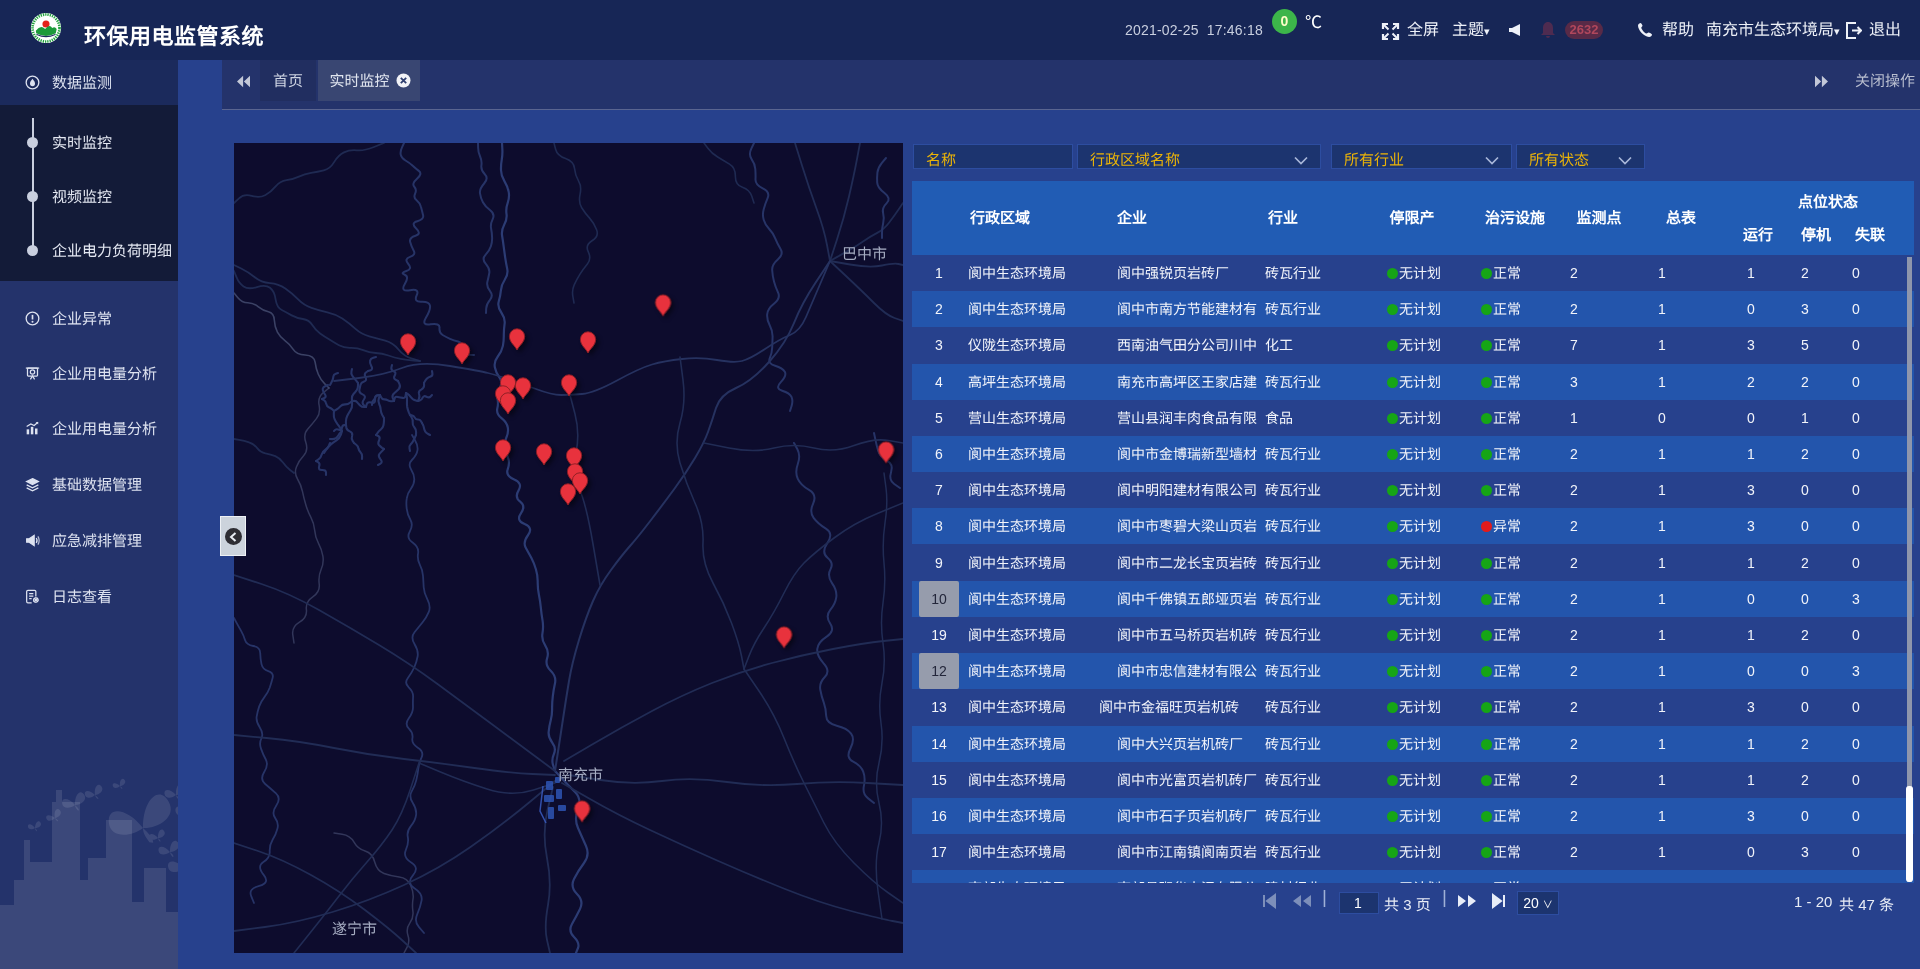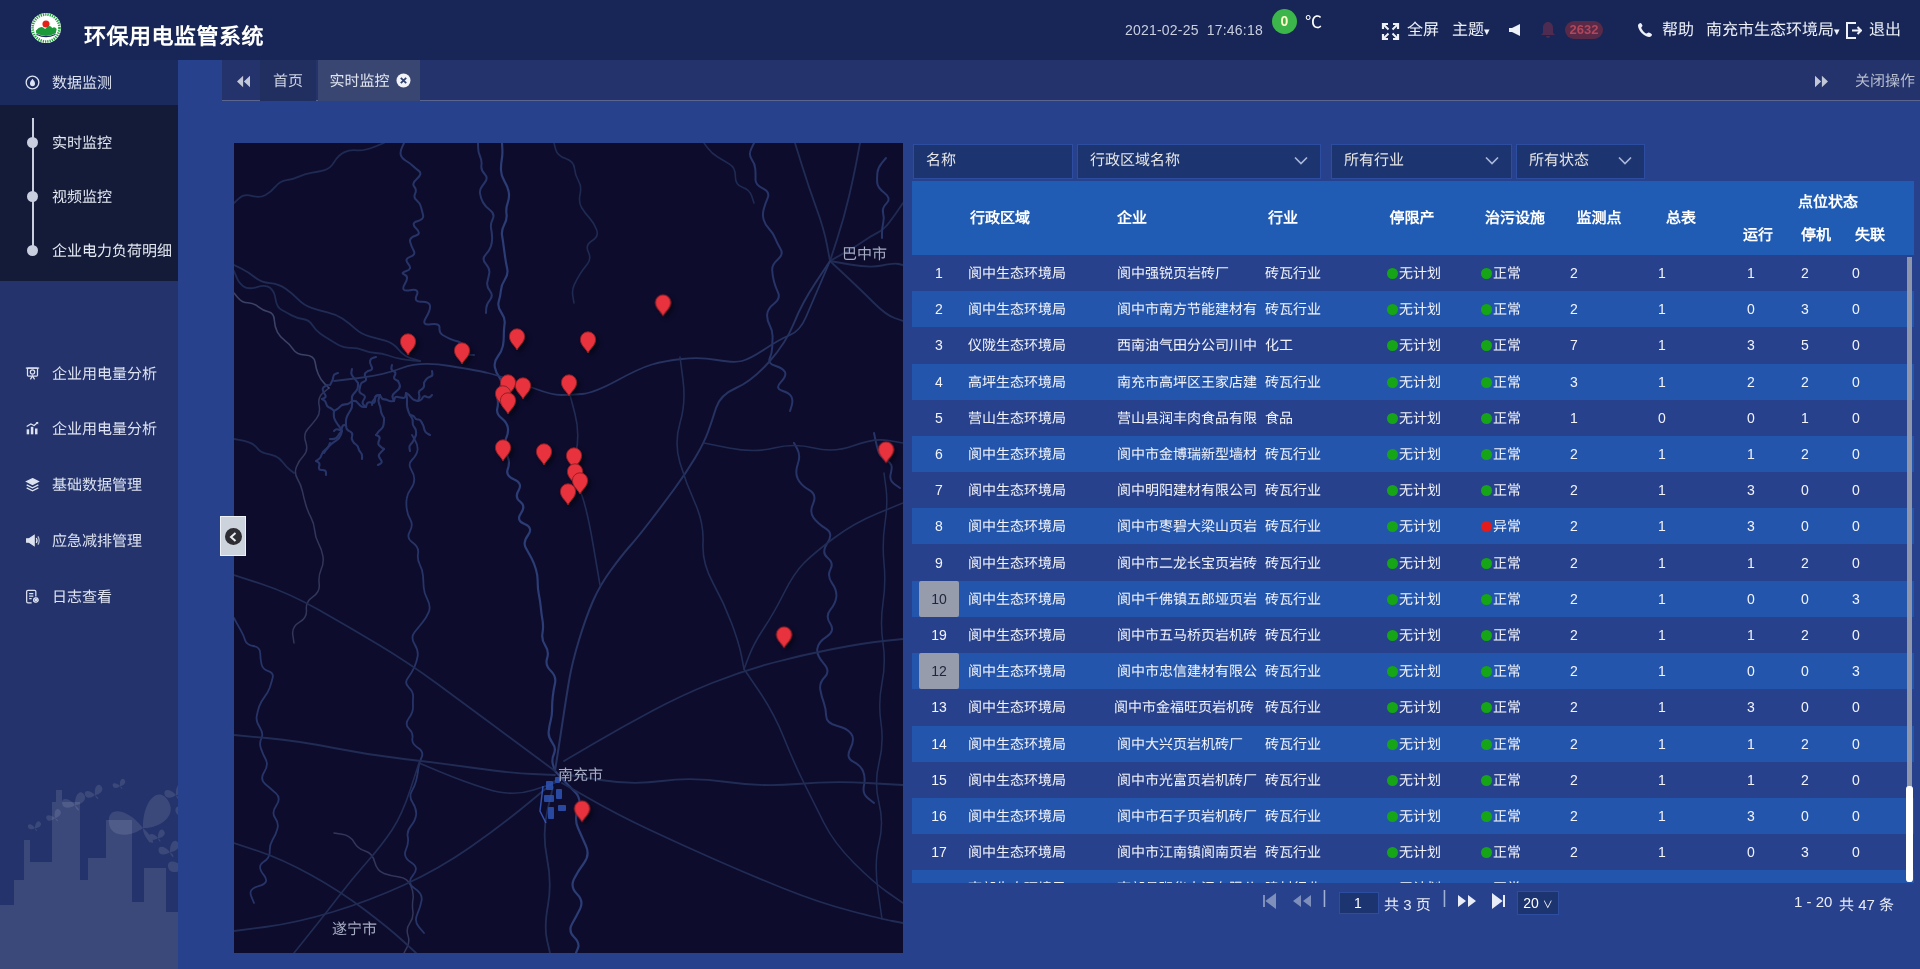--- a/index.html
+++ b/index.html
@@ -22,34 +22,34 @@
 #submenu{position:absolute;left:0;top:45px;width:222px;height:176px;background:#131b38}
 .mitem{position:absolute;left:0;width:222px;height:45px;color:#dde2f0;font-size:15px}
 .mitem .mi-ico{position:absolute;left:25px;top:15px;width:15px;height:15px}
 .mitem .mi-label{position:absolute;left:52px;top:0;line-height:45px}
 .smitem{position:absolute;left:0;width:222px;height:54px;color:#e4e8f2;font-size:15px}
 .smitem .sm-label{position:absolute;left:52px;top:0;line-height:54px}
 #smline{position:absolute;left:32px;top:58px;width:2px;height:133px;background:#c9cfdf}
 .smdot{position:absolute;left:27px;width:11px;height:11px;border-radius:50%;background:#c9cfdf}
 
 #main{position:absolute;left:222px;top:60px;width:1698px;height:909px;background:#27418d}
-#tabbar{position:absolute;left:0;top:0;width:1698px;height:41px;background:#24336b;border-bottom:1px solid #5a6590}
+#tabbar{position:absolute;left:0;top:0;width:1698px;height:50px;background:#24336b;border-bottom:1px solid #5a6590}
 .tab{position:absolute;top:0;height:41px;line-height:41px;font-size:15px;color:#cdd3e2;text-align:center}
 #tab1{left:38px;width:56px;background:#212e60}
 #tab2{left:96px;width:102px;background:#394672;color:#dfe4ee}
 #tabbar .tba{color:#b9bfd0}
 #statsbar{position:absolute;left:0;top:46px;width:1698px;height:40px;font-size:15px;color:#fff}
 .stat{position:absolute;top:0;line-height:40px}
 
 #mappanel{position:absolute;left:12px;top:83px;width:669px;height:810px;background:#0d0c2d;overflow:hidden}
 #collapse{position:absolute;left:-2px;top:456px;width:26px;height:40px;background:#ccd3dc;border:1px solid #eef1f5;z-index:5}
 #collapse .cc{position:absolute;left:4px;top:11px;width:17px;height:17px;border-radius:50%;background:#2e2d33}
 .mlabel{font-size:15px;fill:#a6adc2;font-family:"Liberation Sans",sans-serif}
 
-.fbox{position:absolute;top:84px;height:35px;background:#1c346f;border:1px solid #2d4da0;font-size:15px;color:#e5e5e5;line-height:29px;padding-left:12px}
+.fbox{position:absolute;top:84px;height:25px;background:#1c346f;border:1px solid #2d4da0;font-size:15px;color:#eab308;line-height:29px;padding-left:12px}
 .fbox .chev{position:absolute;right:12px;top:11px;width:14px;height:9px}
 
 #tablewrap{position:absolute;left:690px;top:121px;width:1002px;height:702px;overflow:hidden}
 #thead{position:absolute;left:0;top:0;width:1002px;height:74px;background:#215cb4;font-weight:bold;font-size:15px;color:#fff}
 #thead .h{position:absolute;transform:translateX(-50%);line-height:20px}
 .trow{position:absolute;left:0;width:1002px;height:36px;font-size:14px;color:#f2f4fa}
 .trow.odd{background:#27418d}
 .trow.even{background:#2355ac}
 .trow .c{position:absolute;top:0;line-height:36px;white-space:nowrap}
 .trow .comp{max-width:146px;overflow:hidden}
@@ -196,20 +196,31 @@
   <div class="smitem" style="top:56px">
       <span class="sm-label">实时监控</span>
     </div>
   <div class="smitem" style="top:110px">
       <span class="sm-label">视频监控</span>
     </div>
   <div class="smitem" style="top:164px">
       <span class="sm-label">企业电力负荷明细</span>
     </div>
 
+  <div class="mitem" style="top:236px">
+    <svg class="mi-ico" viewBox="0 0 18 18" fill="none" stroke="#dde2f0" stroke-width="1.6">
+        <circle cx="9" cy="9" r="7.6"></circle>
+        <path d="M9,4.6 L9,10.2" stroke-width="2"></path>
+        <circle cx="9" cy="13" r="1.2" fill="#dde2f0" stroke="none"></circle>
+      </svg>
+    <span class="mi-label">企业异常</span>
+      <svg class="mi-arr" style="position:absolute;right:21px;top:17px" width="7" height="11" viewBox="0 0 7 11" fill="none" stroke="#b6bdd4" stroke-width="1.6">
+        <path d="M6,1 L1.5,5.5 L6,10"></path>
+      </svg>
+  </div>
   <div class="mitem" style="top:291px">
     <svg class="mi-ico" viewBox="0 0 18 18" fill="none" stroke="#dde2f0" stroke-width="1.5">
         <path d="M1,2.5 L17,2.5"></path>
         <rect x="3" y="2.5" width="12" height="9.5" rx="1"></rect>
         <circle cx="9" cy="7.2" r="2.6"></circle>
         <path d="M6.5,16 L9,12 L11.5,16"></path>
       </svg>
     <span class="mi-label">企业用电量分析</span>
       <svg class="mi-arr" style="position:absolute;right:21px;top:17px" width="7" height="11" viewBox="0 0 7 11" fill="none" stroke="#b6bdd4" stroke-width="1.6">
         <path d="M6,1 L1.5,5.5 L6,10"></path>
@@ -615,21 +626,21 @@
         <span class="c" style="left:581px">正常</span>
 <span class="c num" style="left:662px">2</span>
 <span class="c num" style="left:750px">1</span>
 <span class="c num" style="left:839px">0</span>
 <span class="c num" style="left:893px">0</span>
 <span class="c num" style="left:944px">3</span>
 </div>
 <div class="trow odd" style="top:508px">
 <div class="numc">13</div>
 <span class="c" style="left:56px">阆中生态环境局</span>
-<span class="c comp" style="left:202px">阆中市金福旺页岩机砖</span>
+<span class="c comp" style="left:187px">阆中市金福旺页岩机砖</span>
 <span class="c" style="left:353px">砖瓦行业</span>
 <span class="dot" style="left:475px;background:#16a516"></span>
         <span class="c" style="left:487px">无计划</span>
 <span class="dot" style="left:569px;background:#16a516"></span>
         <span class="c" style="left:581px">正常</span>
 <span class="c num" style="left:662px">2</span>
 <span class="c num" style="left:750px">1</span>
 <span class="c num" style="left:839px">3</span>
 <span class="c num" style="left:893px">0</span>
 <span class="c num" style="left:944px">0</span>

